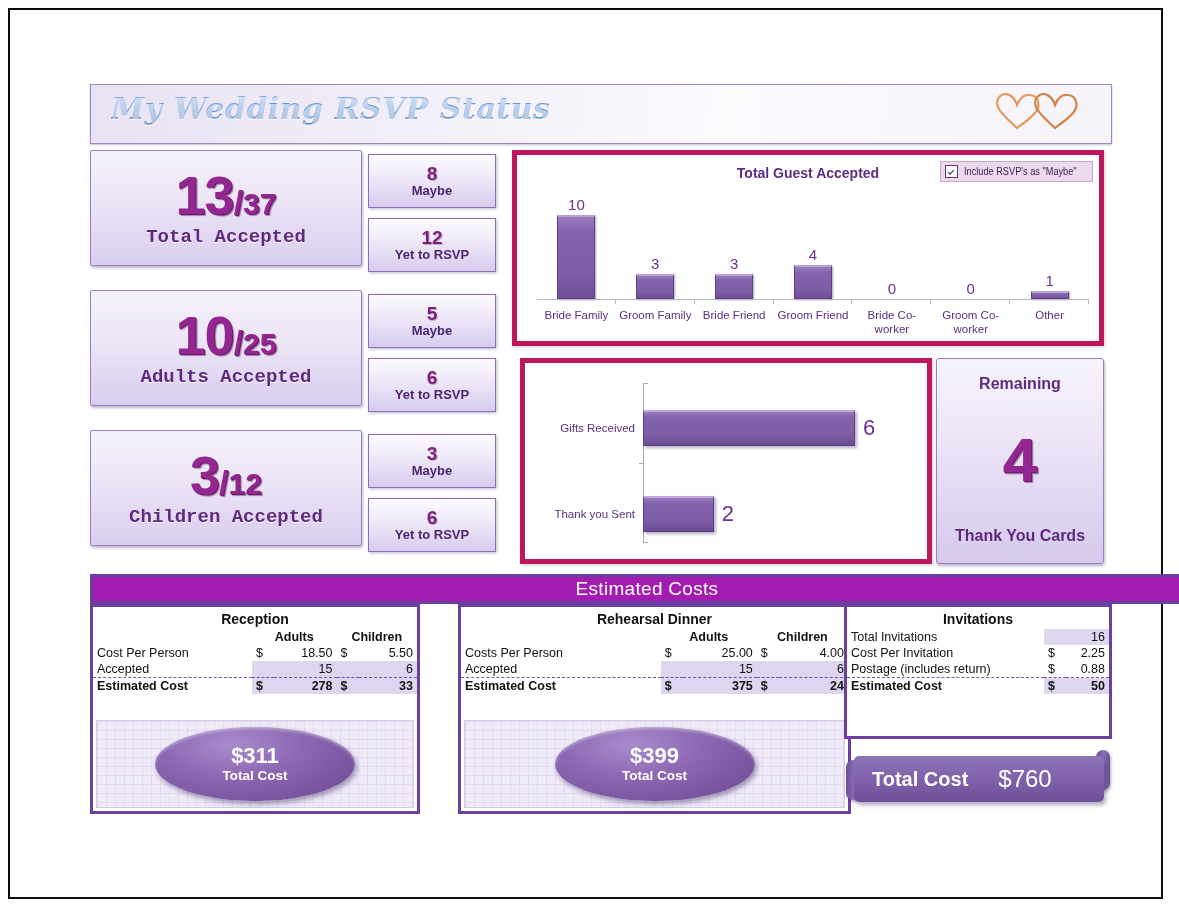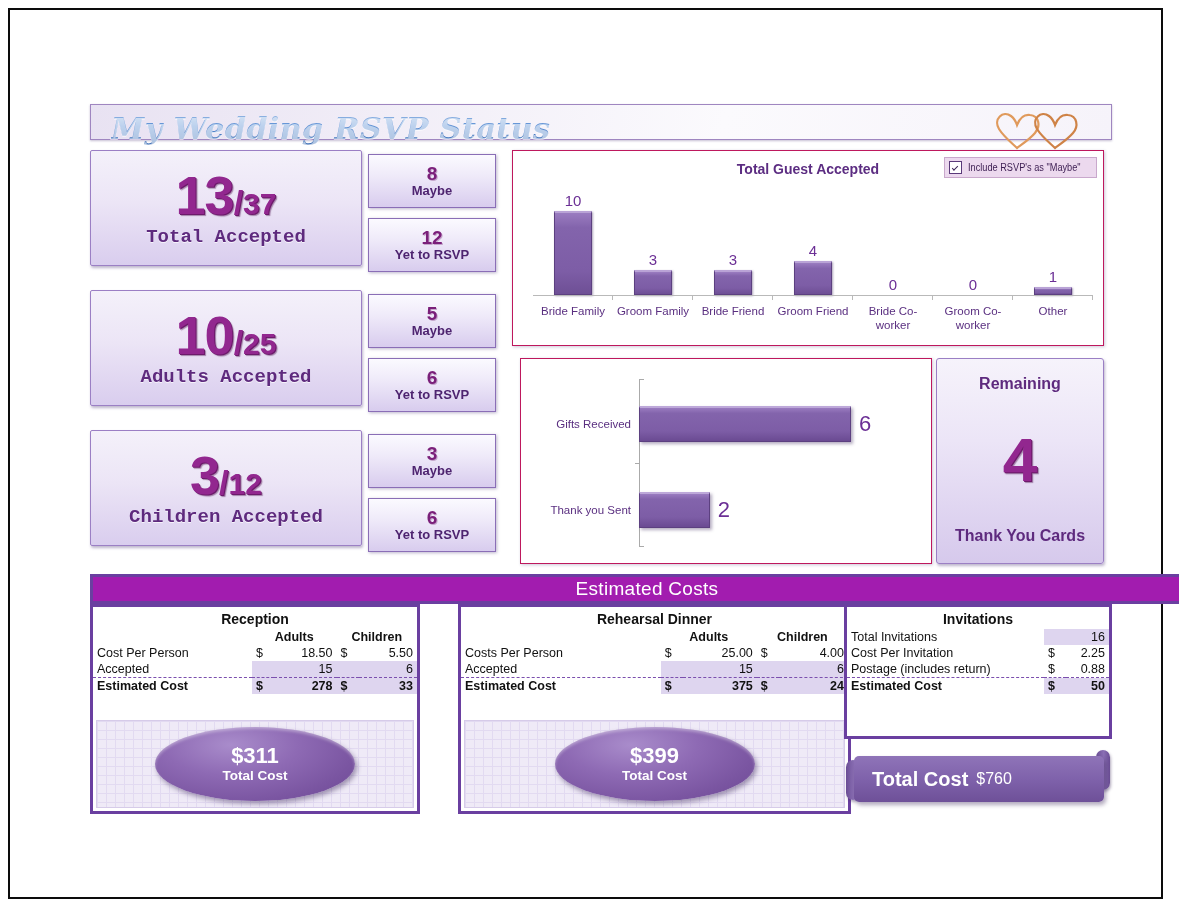--- a/index.html
+++ b/index.html
@@ -3,21 +3,21 @@
 <meta charset="utf-8">
 <style>
   html,body{margin:0;padding:0;background:#ffffff;}
   body{width:1179px;height:912px;font-family:"Liberation Sans",sans-serif;position:relative;overflow:hidden;}
 
   .page-frame{position:absolute;left:8px;top:8px;width:1155px;height:891px;border:2px solid #0c0c0c;background:#ffffff;box-sizing:border-box;}
 
   .dash{position:absolute;left:72px;top:74px;width:1030px;height:740px;}
 
   
-  .titlebar{position:absolute;left:8px;top:20px;width:1022px;height:36px;
+  .titlebar{position:absolute;left:8px;top:0;width:1022px;height:60px;
     background:linear-gradient(100deg,#e8e2f2 0%,#f1edf7 28%,#fbfafd 62%,#f6f3fa 100%);
     border:1px solid #9f86c0;box-sizing:border-box;box-shadow:0 1px 2px rgba(90,70,130,.35);}
   .title-text{position:absolute;left:20px;top:6px;font-family:"DejaVu Serif",serif;
     font-style:italic;font-weight:700;font-size:30px;letter-spacing:.5px;
     background:linear-gradient(180deg,#a8c4e8 0%,#5b8fd4 42%,#2f63ad 100%);
     -webkit-background-clip:text;background-clip:text;color:transparent;
     text-shadow:0 1px 0 rgba(255,255,255,.6);white-space:nowrap;}
   .hearts{position:absolute;right:10px;top:2px;width:112px;height:44px;}
 
   
@@ -50,21 +50,21 @@
   .sbox-lab{font-size:13px;font-weight:700;color:#4e2470;line-height:1.15;}
 
   .s1{left:286px;top:70px;}
   .s2{left:286px;top:134px;}
   .s3{left:286px;top:210px;}
   .s4{left:286px;top:274px;}
   .s5{left:286px;top:350px;}
   .s6{left:286px;top:414px;}
 
   
-  .panel{position:absolute;background:#ffffff;border:1px solid #be185d;
+  .panel{position:absolute;background:#ffffff;border:5px solid #be185d;
     box-sizing:border-box;box-shadow:1px 1px 3px rgba(90,70,130,.3);}
   .panel-top{left:430px;top:66px;width:592px;height:196px;}
   .panel-gift{left:430px;top:274px;width:412px;height:206px;margin-left:8px;}
 
   .chart-title{position:absolute;left:0;right:0;top:10px;text-align:center;
     font-size:14px;font-weight:700;color:#5c2d82;}
   .chk-wrap{position:absolute;right:6px;top:6px;height:19px;background:#ecd9ee;
     border:1px solid #c9a8cc;display:flex;align-items:center;padding:0 6px 0 4px;gap:6px;}
   .chk-box{width:11px;height:11px;background:#fff;border:1px solid #5a3a7a;
     position:relative;flex:none;}
@@ -150,21 +150,21 @@
   .oval-num{font-size:22px;font-weight:700;color:#fff;line-height:1.1;}
   .oval-lab{font-size:13.5px;font-weight:700;color:#fff;line-height:1.2;}
 
   
   .banner{position:absolute;left:762px;top:668px;width:268px;height:52px;}
   .banner-body{position:absolute;left:10px;top:4px;width:250px;height:46px;
     background:linear-gradient(180deg,#8f74b8 0%,#7f62ab 50%,#6e5098 100%);
     border-radius:5px;box-shadow:2px 3px 4px rgba(60,40,90,.4);
     display:flex;align-items:center;}
   .banner-lab{font-size:20px;font-weight:700;color:#ffffff;margin-left:18px;}
-  .banner-val{font-size:16px;color:#ffffff;margin-left:8px;}
+  .banner-val{font-size:24px;color:#ffffff;margin-left:30px;}
   .curl{position:absolute;width:14px;height:40px;border-radius:7px;
     background:linear-gradient(90deg,#6a4d94 0%,#8a6fb4 55%,#6a4d94 100%);
     box-shadow:1px 2px 3px rgba(60,40,90,.4);}
   .curl-l{left:2px;top:8px;}
   .curl-r{right:2px;top:-2px;}
 </style>
 </head>
 <body>
 
 <div class="page-frame">

